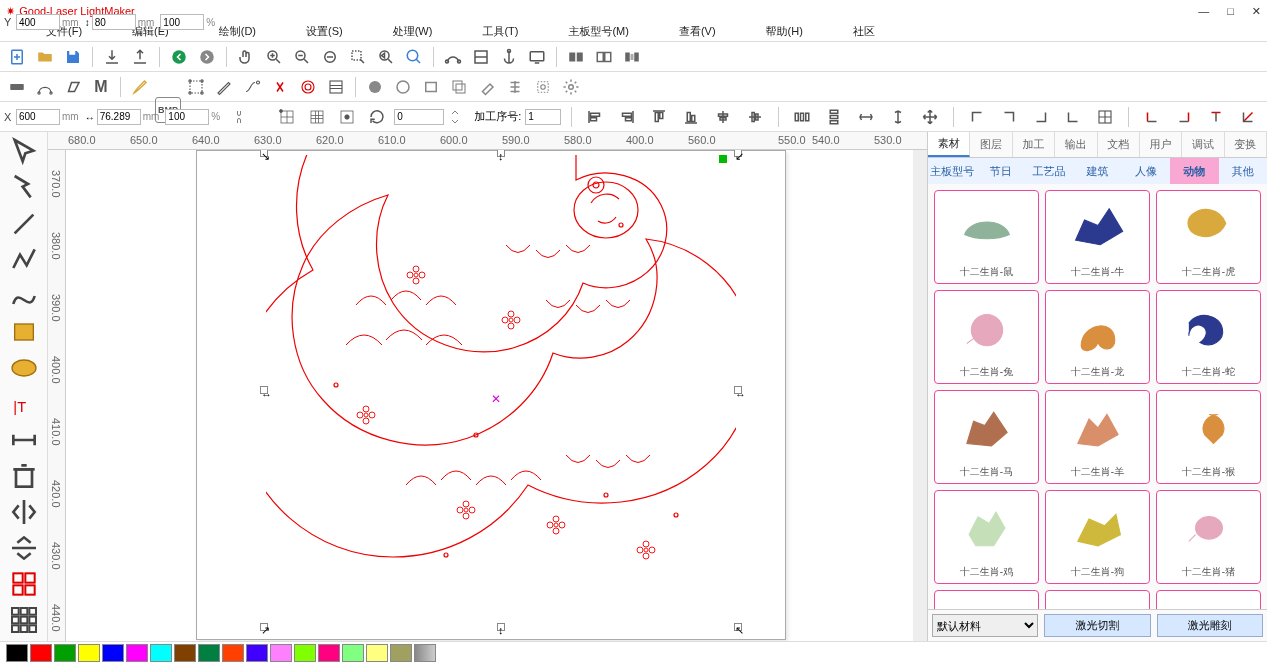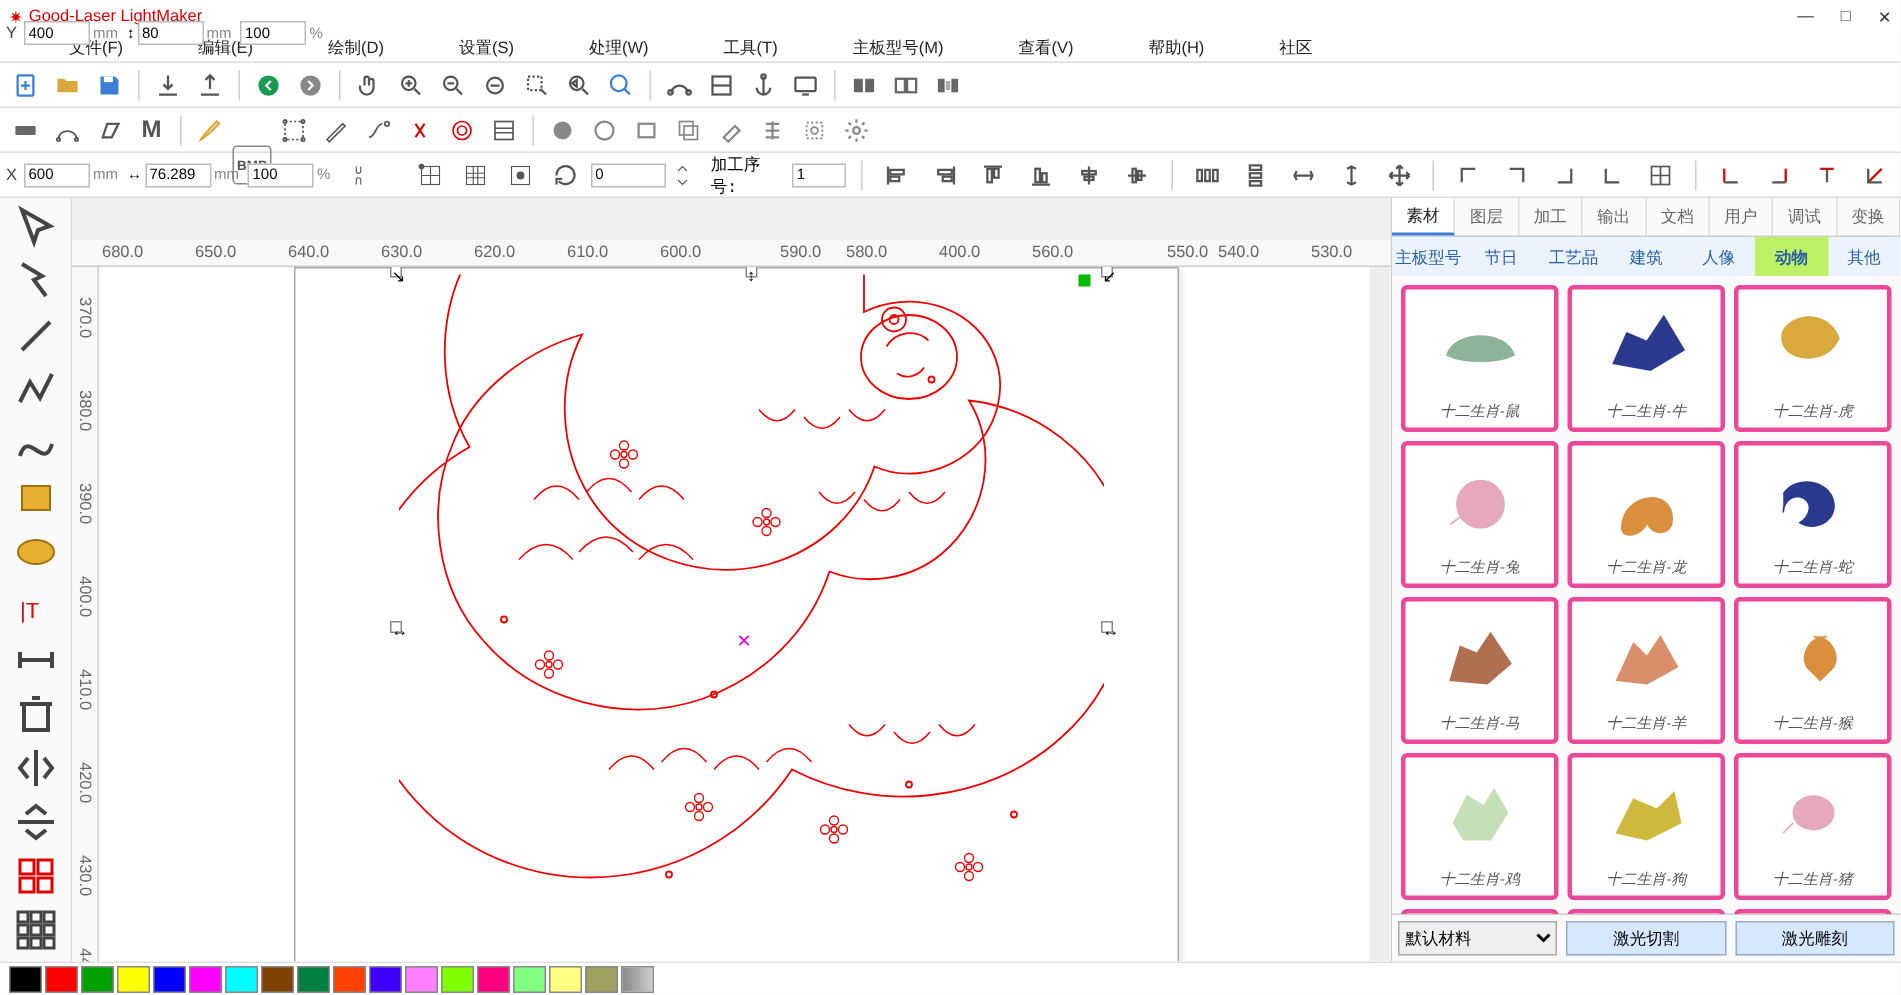--- a/index.html
+++ b/index.html
@@ -17,39 +17,39 @@
 .toolbar2 { height: 30px; display: flex; align-items: center; padding: 0 4px; gap: 2px; border-bottom: 1px solid #ddd; }
 .coordbar { height: 30px; display: flex; align-items: center; padding: 0 4px; gap: 6px; border-bottom: 1px solid #ddd; }
 .coord-group { display: flex; align-items: center; gap: 2px; }
 .coord-group label { width: 10px; color: #444; }
 .coord-input { width: 44px; height: 16px; border: 1px solid #bbb; padding: 0 2px; font-size: 10px; }
 .coord-unit { color: #888; font-size: 10px; margin-right: 4px; }
 .main { flex: 1; display: flex; overflow: hidden; }
 .lefttools { width: 48px; background: #fafafa; border-right: 1px solid #ddd; display: flex; flex-direction: column; align-items: center; padding-top: 6px; gap: 8px; }
 .lt-btn { width: 32px; height: 28px; display: flex; align-items: center; justify-content: center; cursor: pointer; border-radius: 3px; }
 .canvas-wrap { flex: 1; display: flex; flex-direction: column; position: relative; background: #f0f0f0; }
-.ruler-h { height: 18px; background: #f8f8f8; border-bottom: 1px solid #ccc; position: relative; font-size: 9px; color: #666; margin-top: 28px; }
+.ruler-h { height: 18px; background: #f8f8f8; border-bottom: 1px solid #ccc; position: relative; font-size: 9px; color: #666; }
 .ruler-h .tick { position: absolute; top: 2px; }
 .canvas-body { flex: 1; display: flex; }
 .ruler-v { width: 18px; background: #f8f8f8; border-right: 1px solid #ccc; position: relative; font-size: 9px; color: #666; }
 .ruler-v .tick { position: absolute; left: 2px; writing-mode: vertical-rl; }
 .canvas { flex: 1; background: #fff; position: relative; overflow: hidden; }
 .page { position: absolute; left: 130px; top: 0; width: 590px; height: 490px; background: #fff; border: 1px solid #aaa; box-shadow: 2px 2px 4px rgba(0,0,0,0.1); }
 .artwork { position: absolute; left: 200px; top: 5px; width: 470px; height: 470px; }
 .artwork svg { width: 100%; height: 100%; }
 .sel-handle { position: absolute; width: 8px; height: 8px; background: #fff; border: 1px solid #888; }
 .right-panel { width: 340px; background: #fafafa; border-left: 1px solid #ccc; display: flex; flex-direction: column; }
 .rp-tabs { height: 26px; display: flex; border-bottom: 1px solid #ccc; }
 .rp-tab { flex: 1; display: flex; align-items: center; justify-content: center; cursor: pointer; color: #666; border-right: 1px solid #ddd; }
 .rp-tab.active { background: #fff; color: #222; border-bottom: 2px solid #3a7fd5; }
 .rp-cats { height: 26px; display: flex; background: #eaf3ff; }
 .rp-cat { flex: 1; display: flex; align-items: center; justify-content: center; cursor: pointer; color: #2a5fa5; font-size: 11px; }
-.rp-cat.active { background: #bef264; font-weight: bold; }
+.rp-cat.active { background: #f9a8d4; font-weight: bold; }
 .rp-grid { flex: 1; overflow-y: auto; display: grid; grid-template-columns: repeat(3,1fr); gap: 6px; padding: 6px; align-content: start; }
-.rp-item { background: #fff; border: 3px solid #ec4899; border-radius: 4px; display: flex; flex-direction: column; align-items: center; padding: 4px; cursor: pointer; font-style: italic; }
+.rp-item { background: #fff; border: 1px solid #ec4899; border-radius: 4px; display: flex; flex-direction: column; align-items: center; padding: 4px; cursor: pointer; }
 .rp-thumb { width: 90px; height: 68px; display: flex; align-items: center; justify-content: center; }
 .rp-thumb svg { width: 68px; height: 56px; }
 .rp-label { font-size: 10px; color: #555; margin-top: 2px; text-align: center; }
 .rp-bottom { height: 32px; display: flex; gap: 6px; padding: 4px; border-top: 1px solid #ccc; }
 .rp-bottom select { flex: 1; border: 1px solid #aaa; }
 .rp-bottom button { flex: 1; background: #d5e8ff; border: 1px solid #9ac; cursor: pointer; }
 .colorbar { height: 22px; display: flex; align-items: center; padding: 2px 6px; gap: 2px; border-top: 1px solid #ddd; }
 .color-sw { width: 22px; height: 18px; cursor: pointer; border: 1px solid #888; }
 .scrollbar-track { position: absolute; background: #eee; }
 .scrollbar-track.v { right: 0; top: 0; bottom: 0; width: 14px; }
@@ -376,21 +376,21 @@
           <path d="M4 12a8 8 0 1 1 2 5"></path>
           <path d="M4 20v-5h5"></path>
         </svg>
       </div>
     <input class="coord-input" style="width: 50px;" value="0">
     <div class="tb-btn" style="width:14px;">
         <svg viewBox="0 0 12 24">
           <path d="M2 8l4-4 4 4M2 16l4 4 4-4" stroke="#555" fill="none"></path>
         </svg>
       </div>
-    <span style="margin-left:8px;font-family:Liberation Mono, monospace;">加工序号:</span>
+    <span style="margin-left:8px;">加工序号:</span>
     <input class="coord-input" style="width: 36px;" value="1">
   </div>
   <div class="tb-sep"></div>
 
   <div class="tb-btn">
       <svg viewBox="0 0 24 24" stroke="#555" fill="none" stroke-width="2">
         <path d="M4 4v16"></path>
         <rect x="6" y="7" width="12" height="4"></rect>
         <rect x="6" y="13" width="8" height="4"></rect>
       </svg>
@@ -607,21 +607,21 @@
 
   <div class="canvas-wrap">
     <div class="ruler-h" id="rulerh">
         <div class="tick" style="left: 20px;">680.0</div>
         <div class="tick" style="left: 82px;">650.0</div>
         <div class="tick" style="left: 144px;">640.0</div>
         <div class="tick" style="left: 206px;">630.0</div>
         <div class="tick" style="left: 268px;">620.0</div>
         <div class="tick" style="left: 330px;">610.0</div>
         <div class="tick" style="left: 392px;">600.0</div>
-        <div class="tick" style="left: 472px;">590.0</div>
+        <div class="tick" style="left: 454px;">590.0</div>
         <div class="tick" style="left: 516px;">580.0</div>
         <div class="tick" style="left: 578px;">400.0</div>
         <div class="tick" style="left: 640px;">560.0</div>
         <div class="tick" style="left: 702px; padding-left: 28px;">550.0</div>
         <div class="tick" style="left: 764px;">540.0</div>
         <div class="tick" style="left: 826px;">530.0</div>
       </div>
     <div class="canvas-body">
       <div class="ruler-v" id="rulerv">
           <div class="tick" style="top: 20px;">370.0</div>

